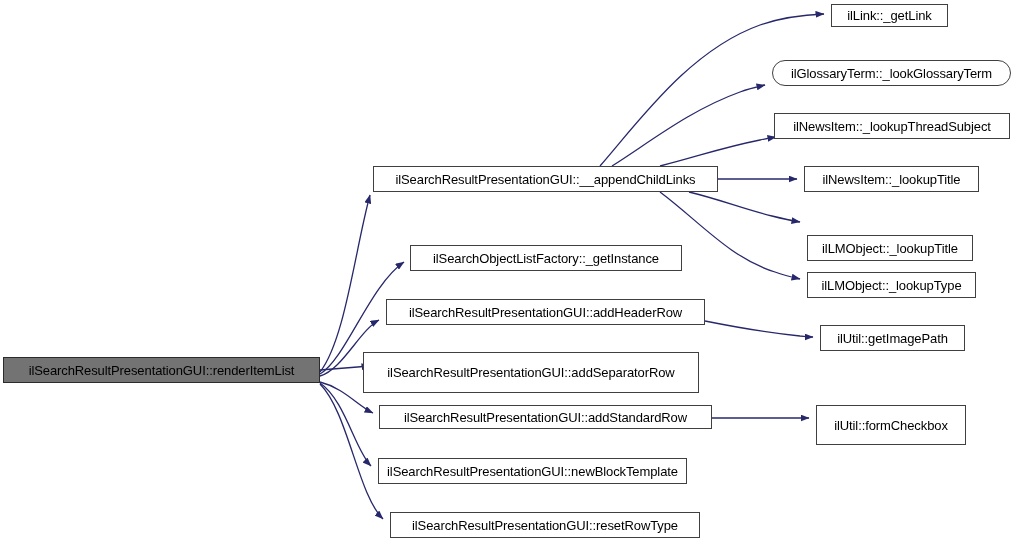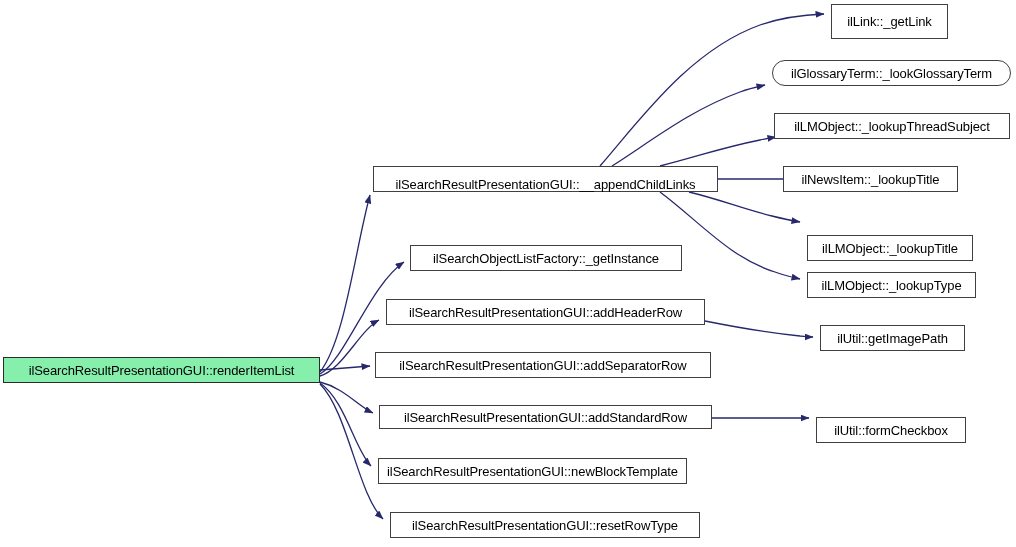--- a/index.html
+++ b/index.html
@@ -33,21 +33,21 @@
     font-size: 13px;
     line-height: 1;
     color: #000000;
     background: #ffffff;
     border: 1px solid #404040;
     letter-spacing: -0.1px;
     cursor: default;
     z-index: 2;
   }
   .node.root {
-    background: #86efac;
+    background: #737373;
     border: 1px solid #2b2b2b;
   }
   .node-label {
     display: block;
     padding: 0 6px;
   }
 </style>
 </head>
 <body>
 
@@ -75,60 +75,60 @@
         <path d="M 660,192 C 700,222 730,258 775,272 783,275 791,277 800,279" fill="none" stroke="#27286b" stroke-width="1.3" marker-end="url(#arrowhead)"></path>
         <path d="M 705,321 C 745,329 770,333 800,336 803,336 806,337 813,337" fill="none" stroke="#27286b" stroke-width="1.3" marker-end="url(#arrowhead)"></path>
         <path d="M 712,418 L 809,418" fill="none" stroke="#27286b" stroke-width="1.3" marker-end="url(#arrowhead)"></path>
       </g>
   </svg>
 
   <div id="nodes-group">
       <div class="node root" style="left: 3px; top: 357px; width: 317px; height: 26px;">
         <span class="node-label">ilSearchResultPresentationGUI::renderItemList</span>
       </div>
-      <div class="node" style="left: 373px; top: 166px; width: 345px; height: 26px; align-items: flex-end;">
+      <div class="node" style="left: 373px; top: 166px; width: 345px; height: 26px;">
         <span class="node-label">ilSearchResultPresentationGUI::__appendChildLinks</span>
       </div>
       <div class="node" style="left: 410px; top: 245px; width: 272px; height: 26px;">
         <span class="node-label">ilSearchObjectListFactory::_getInstance</span>
       </div>
       <div class="node" style="left: 386px; top: 299px; width: 319px; height: 26px;">
         <span class="node-label">ilSearchResultPresentationGUI::addHeaderRow</span>
       </div>
-      <div class="node" style="left: 375px; top: 352px; width: 336px; height: 26px;">
+      <div class="node" style="left: 363px; top: 352px; width: 336px; height: 41px;">
         <span class="node-label">ilSearchResultPresentationGUI::addSeparatorRow</span>
       </div>
       <div class="node" style="left: 379px; top: 405px; width: 333px; height: 24px;">
         <span class="node-label">ilSearchResultPresentationGUI::addStandardRow</span>
       </div>
       <div class="node" style="left: 378px; top: 458px; width: 309px; height: 26px;">
         <span class="node-label">ilSearchResultPresentationGUI::newBlockTemplate</span>
       </div>
       <div class="node" style="left: 390px; top: 512px; width: 310px; height: 26px;">
         <span class="node-label">ilSearchResultPresentationGUI::resetRowType</span>
       </div>
-      <div class="node" style="left: 831px; top: 4px; width: 117px; height: 35px;">
+      <div class="node" style="left: 831px; top: 4px; width: 117px; height: 23px;">
         <span class="node-label">ilLink::_getLink</span>
       </div>
       <div class="node" style="left: 772px; top: 60px; width: 239px; height: 26px; border-radius: 13px;">
         <span class="node-label">ilGlossaryTerm::_lookGlossaryTerm</span>
       </div>
       <div class="node" style="left: 774px; top: 113px; width: 236px; height: 26px;">
-        <span class="node-label">ilLMObject::_lookupThreadSubject</span>
+        <span class="node-label">ilNewsItem::_lookupThreadSubject</span>
       </div>
-      <div class="node" style="left: 783px; top: 166px; width: 175px; height: 26px;">
+      <div class="node" style="left: 804px; top: 166px; width: 175px; height: 26px;">
         <span class="node-label">ilNewsItem::_lookupTitle</span>
       </div>
       <div class="node" style="left: 807px; top: 219px; width: 166px; height: 26px; margin-top: 16px;">
         <span class="node-label">ilLMObject::_lookupTitle</span>
       </div>
       <div class="node" style="left: 807px; top: 272px; width: 169px; height: 26px;">
         <span class="node-label">ilLMObject::_lookupType</span>
       </div>
       <div class="node" style="left: 820px; top: 325px; width: 145px; height: 26px; align-items: center;">
         <span class="node-label">ilUtil::getImagePath</span>
       </div>
-      <div class="node" style="left: 816px; top: 405px; width: 150px; height: 26px; margin-top: 12px;">
+      <div class="node" style="left: 816px; top: 405px; width: 150px; height: 40px;">
         <span class="node-label">ilUtil::formCheckbox</span>
       </div>
     </div>
 
 </div>
 
 </body></html>

